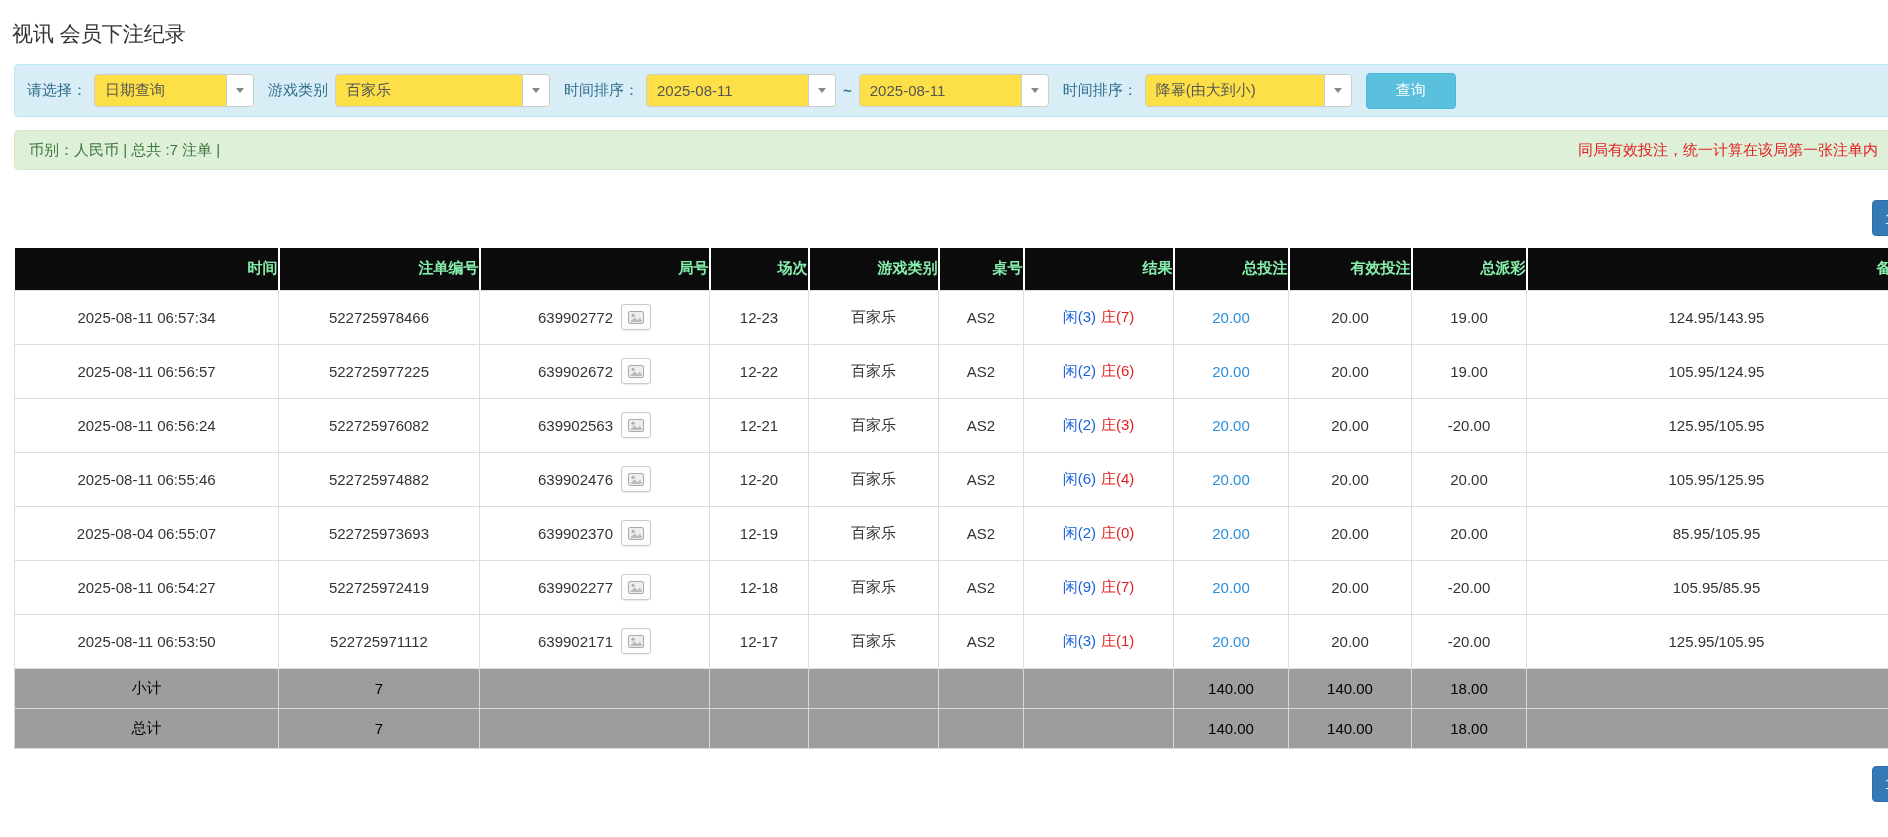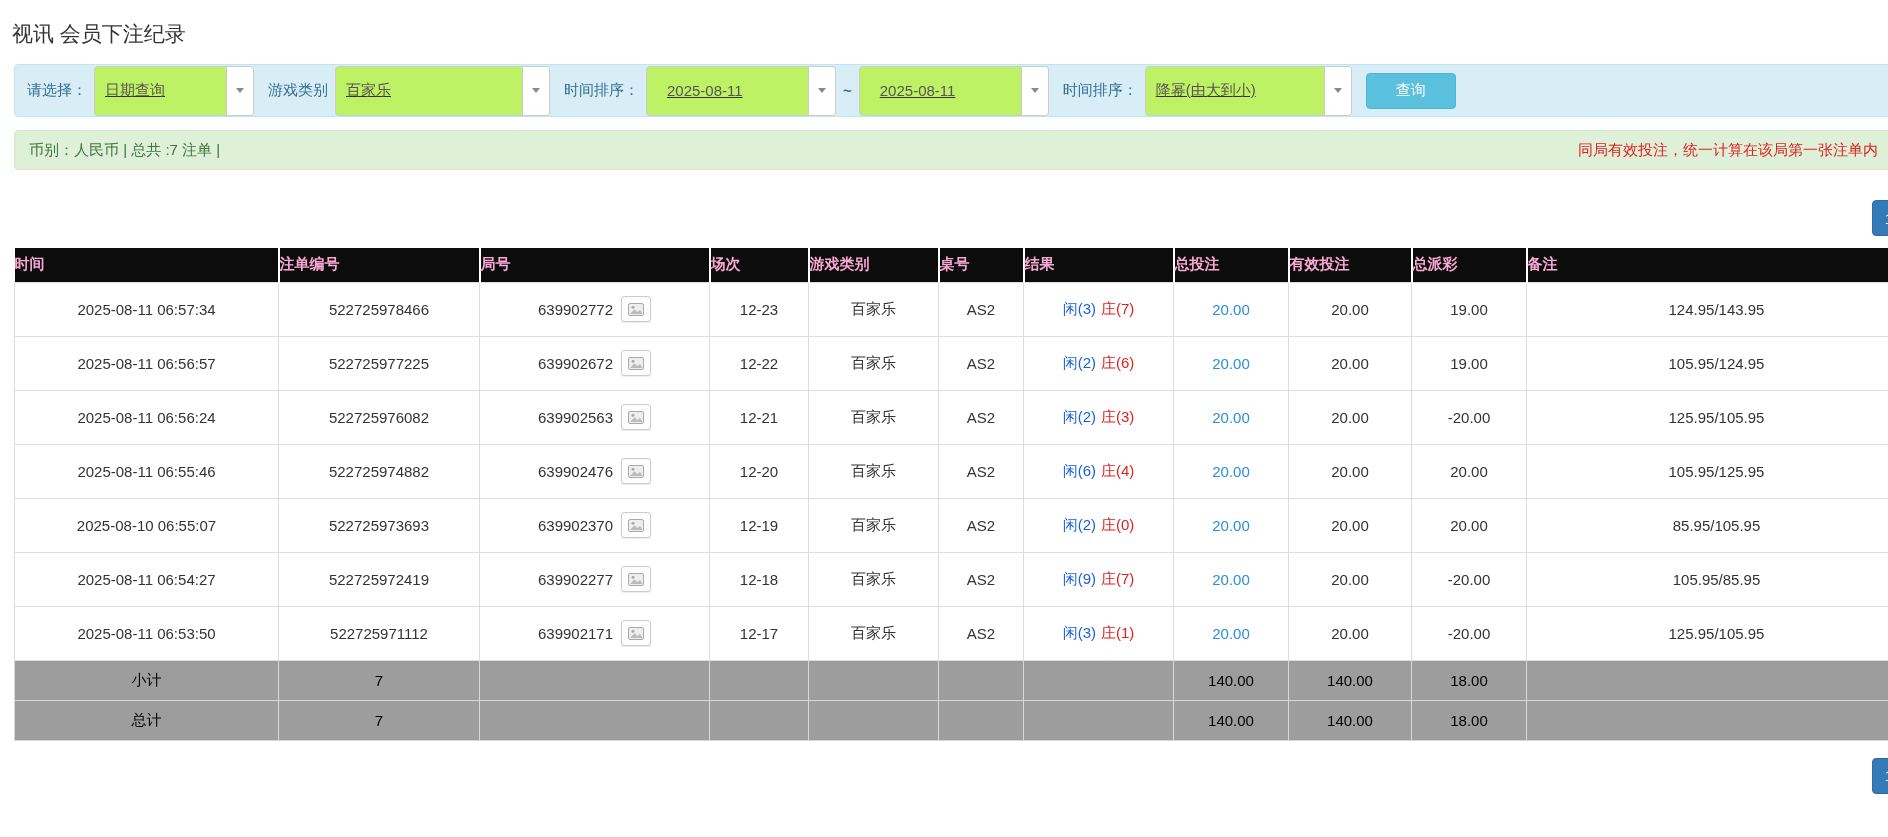--- a/index.html
+++ b/index.html
@@ -22,33 +22,33 @@
     margin: 0 14px; width: 1892px; height: 53px;
     background: var(--filter-bg, #d9edf7);
     border: 1px solid #bce8f1; border-radius: 4px;
     display: flex; align-items: center; gap: 14px;
     padding: 0 12px;
   }
   .fgroup { display: flex; align-items: center; gap: 7px; white-space: nowrap; }
   .flabel { color: #31708f; font-weight: normal; font-size: 15px; }
   .tilde { color: #31708f; font-weight: bold; font-size: 15px; }
   .dd {
-    display: flex; align-items: stretch; height: 50px;
-    background: #bef264; border: 1px solid #ccc; border-radius: 4px;
-    overflow: hidden; cursor: pointer; text-decoration: underline;
+    display: flex; align-items: stretch; height: 33px;
+    background: #fde047; border: 1px solid #ccc; border-radius: 4px;
+    overflow: hidden; cursor: pointer;
   }
   .dd-value { flex: 1; display: flex; align-items: center; padding: 0 10px; font-size: 15px; color: #555; }
   .dd-btn {
     width: 27px; border-left: 1px solid #ccc; background: #fff;
     display: flex; align-items: center; justify-content: center;
   }
   .caret { width: 0; height: 0; border-left: 4px solid transparent; border-right: 4px solid transparent; border-top: 5px solid #888; }
   .w-query { width: 160px; }
   .w-game  { width: 215px; }
-  .w-date  { width: 190px; padding-left: 10px; }
+  .w-date  { width: 190px; }
   .w-size  { width: 120px; }
   .w-sort  { width: 207px; }
   .search-btn {
     height: 36px; padding: 0 29px;
     background: var(--accent-blue, #5bc0de); border: 1px solid #46b8da;
     color: #fff; font-size: 15px; border-radius: 4px; cursor: pointer;
   }
 
   
   .summary-bar {
@@ -71,22 +71,22 @@
     color: #fff; font-size: 15px; border-radius: 4px; cursor: pointer;
   }
 
   
   table.records {
     margin: 12px 0 0 14px; width: 1892px;
     border-collapse: collapse; table-layout: fixed;
     font-size: 15px;
   }
   table.records thead th {
-    background: var(--header-bg, #0c0c0c); color: #f9a8d4;
-    font-weight: bold; height: 34px; text-align: left;
+    background: var(--header-bg, #0c0c0c); color: #86efac;
+    font-weight: bold; height: 42px; text-align: right;
     border-left: 2px solid #fff;
   }
   table.records thead th:first-child { border-left: none; }
   table.records tbody td {
     height: 54px; text-align: center; background: #fff;
     border: 1px solid #ddd; color: #333; overflow: hidden;
   }
   table.records tfoot td {
     height: 40px; text-align: center;
     background: var(--footer-bg, #9d9d9d); color: #000000;
@@ -295,21 +295,21 @@
     <td>AS2</td>
     <td>
       <span class="res-player">闲(6)</span><span class="res-banker">庄(4)</span>
     </td>
     <td><a class="bet-link">20.00</a></td>
     <td>20.00</td>
     <td>20.00</td>
     <td>105.95/125.95</td>
   </tr>
         <tr>
-    <td>2025-08-10 06:55:07</td>
+    <td>2025-08-04 06:55:07</td>
     <td>522725973693</td>
     <td>
       <span class="round-wrap">
         <span class="round-no">639902370</span>
         <span class="icon-btn">
           <svg width="16" height="13" viewBox="0 0 16 13">
             <rect x="0.5" y="0.5" width="15" height="12" rx="1.5" fill="#eee" stroke="#aaa"></rect>
             <circle cx="5" cy="4.2" r="1.5" fill="#aaa"></circle>
             <path d="M2 11 L6.5 6.2 L9.5 9.2 L12 6.8 L14.5 11 Z" fill="#bbb"></path>
           </svg>

